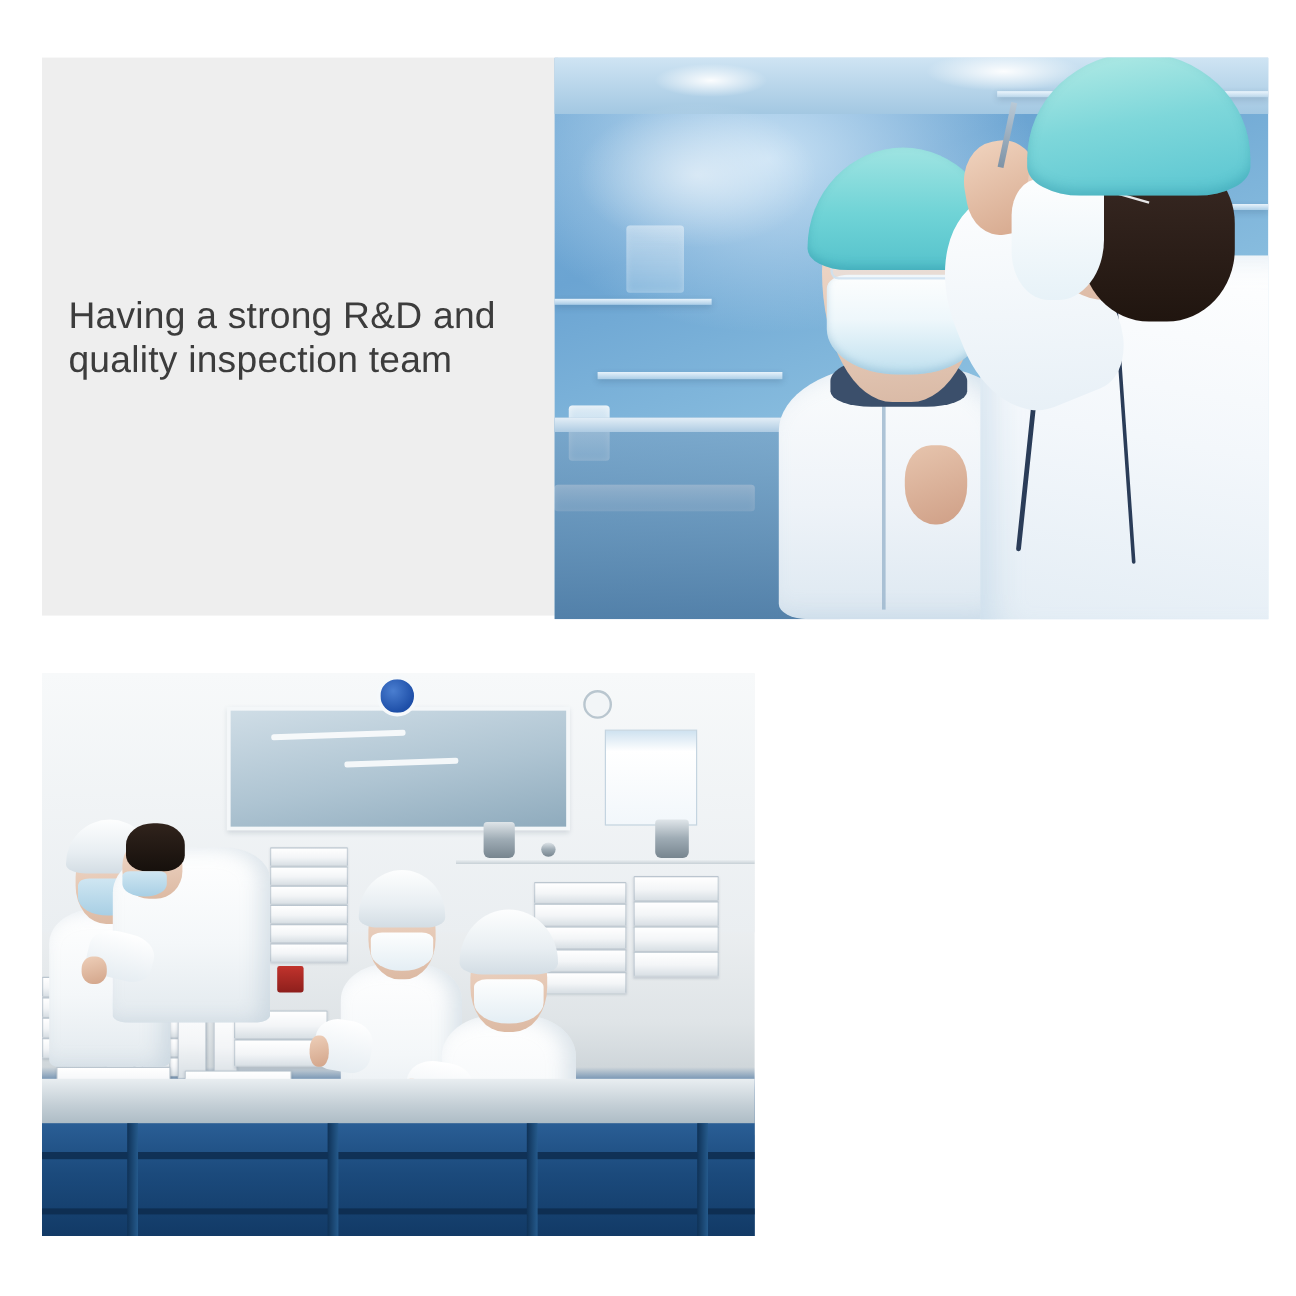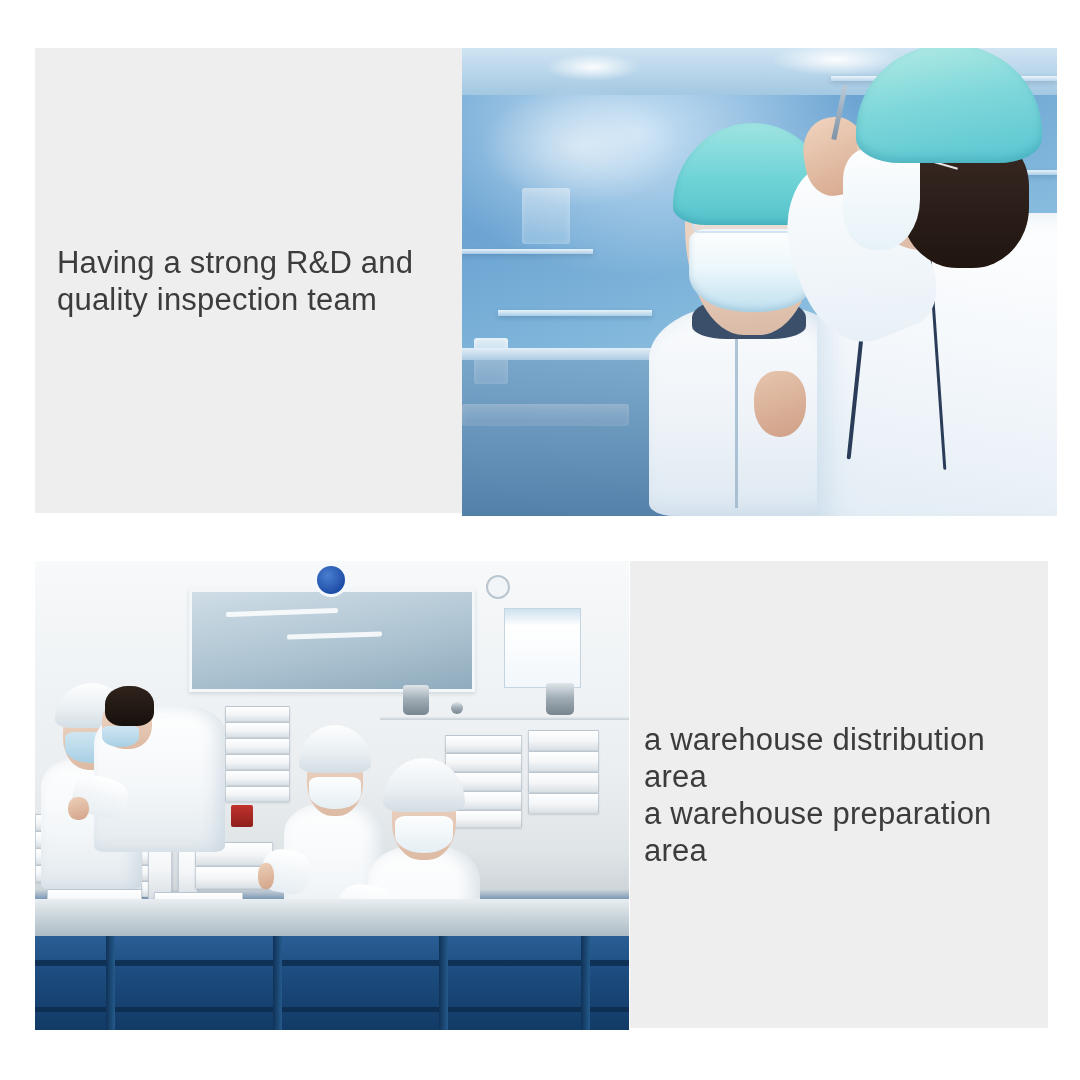--- a/index.html
+++ b/index.html
@@ -462,18 +462,14 @@
     <div class="wh-table"></div>
     <div class="wh-under"></div>
     <div class="wh-rail" style="left:0; top:85%; width:100%; height:6px;"></div>
     <div class="wh-rail" style="left:0; top:95%; width:100%; height:5px;"></div>
     <div class="wh-leg" style="left:12%; top:80%; height:20%;"></div>
     <div class="wh-leg" style="left:40%; top:80%; height:20%;"></div>
     <div class="wh-leg" style="left:68%; top:80%; height:20%;"></div>
     <div class="wh-leg" style="left:92%; top:80%; height:20%;"></div>
   </div>
 
-  <div class="panel caption-panel" id="bottom-caption-panel">
-    <div class="caption-text">a warehouse distribution area
-a warehouse preparation area</div>
-  </div>
 
 </div>
 
 </body></html>

